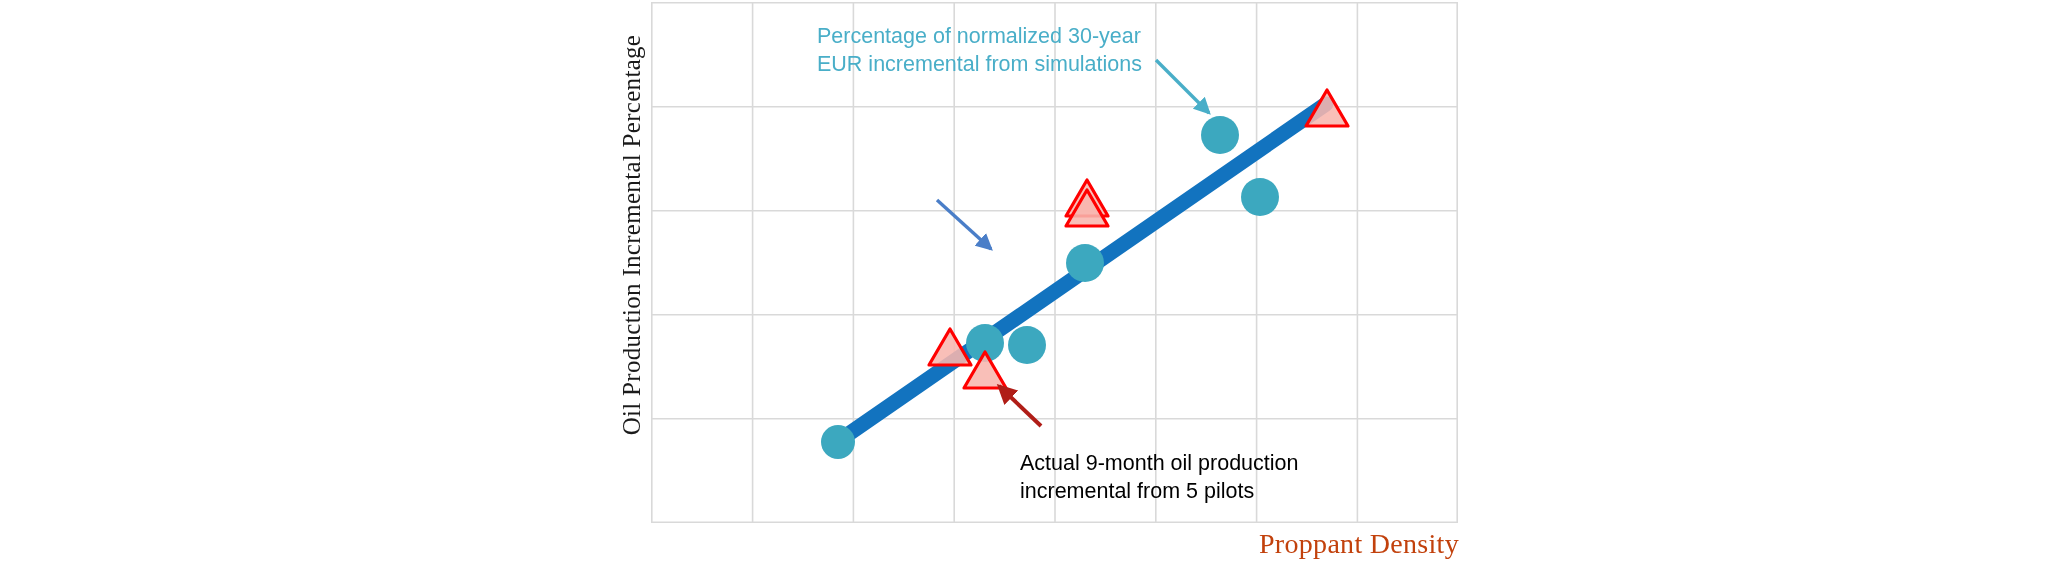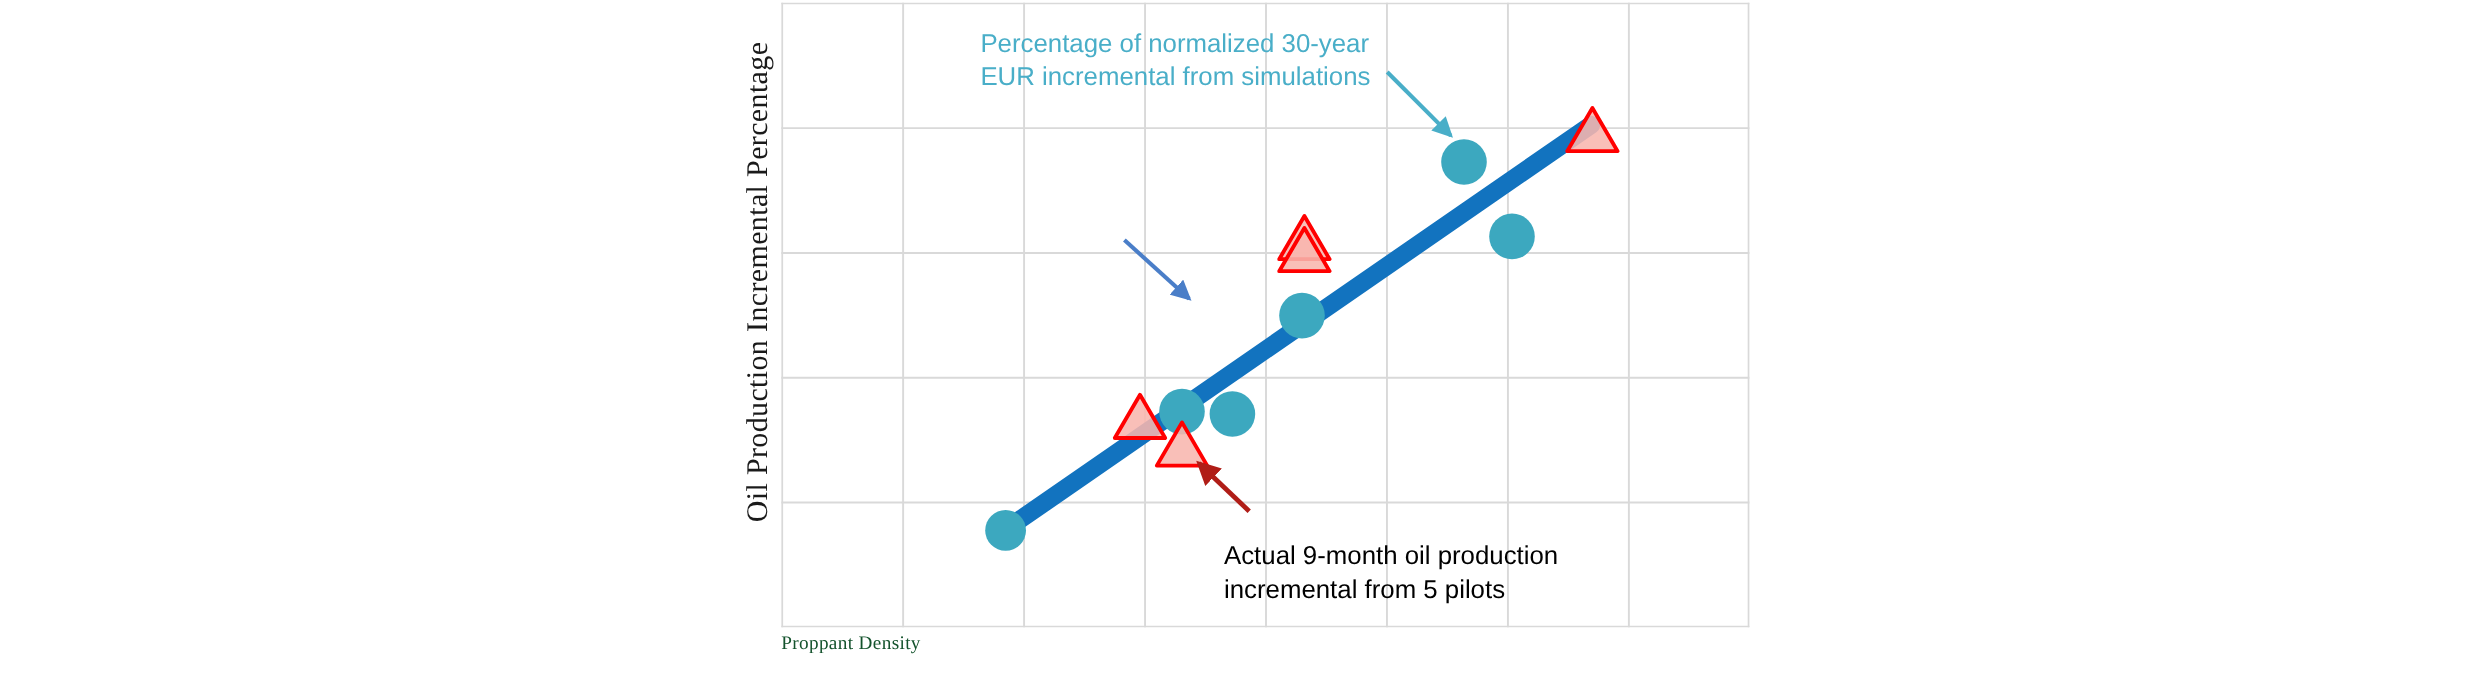--- a/index.html
+++ b/index.html
@@ -35,24 +35,24 @@
     text-align: center;
     line-height: 34px;
     letter-spacing: 0.3px;
   }
   
   .x-axis-title {
     position: absolute;
     left: 651px;
     top: 528px;
     width: 808px;
-    text-align: left;
+    text-align: right;
     font-family: "Liberation Serif", serif;
-    font-size: 16px;
-    color: #14532d;
+    font-size: 28px;
+    color: #c2410c;
     white-space: nowrap;
     letter-spacing: 0.3px;
   }
   
   .plot-area {
     position: absolute;
     left: 651px;
     top: 2px;
     width: 807px;
     height: 521px;

